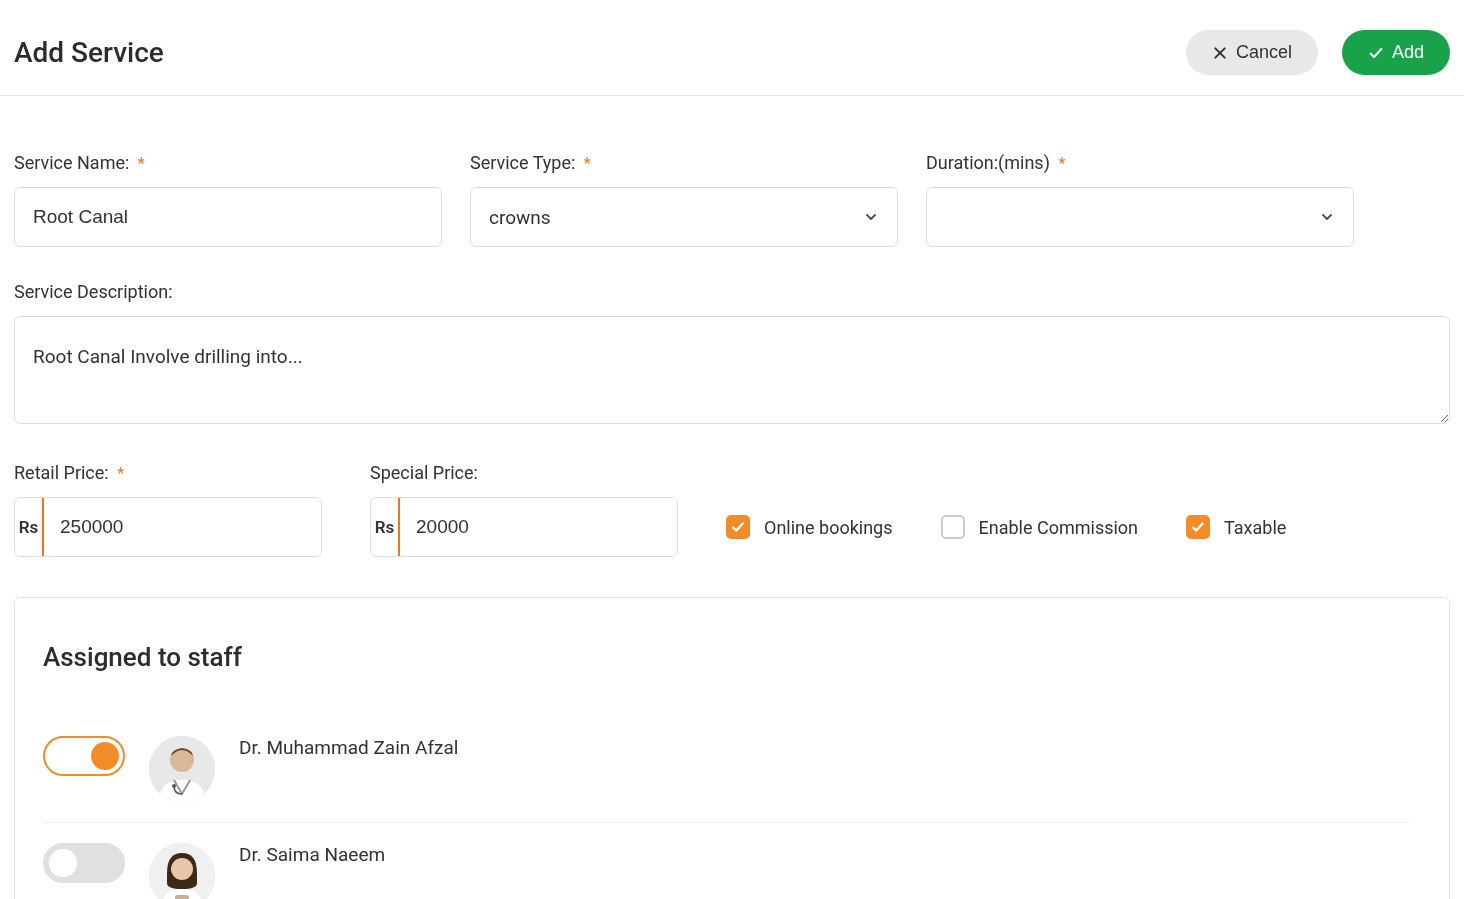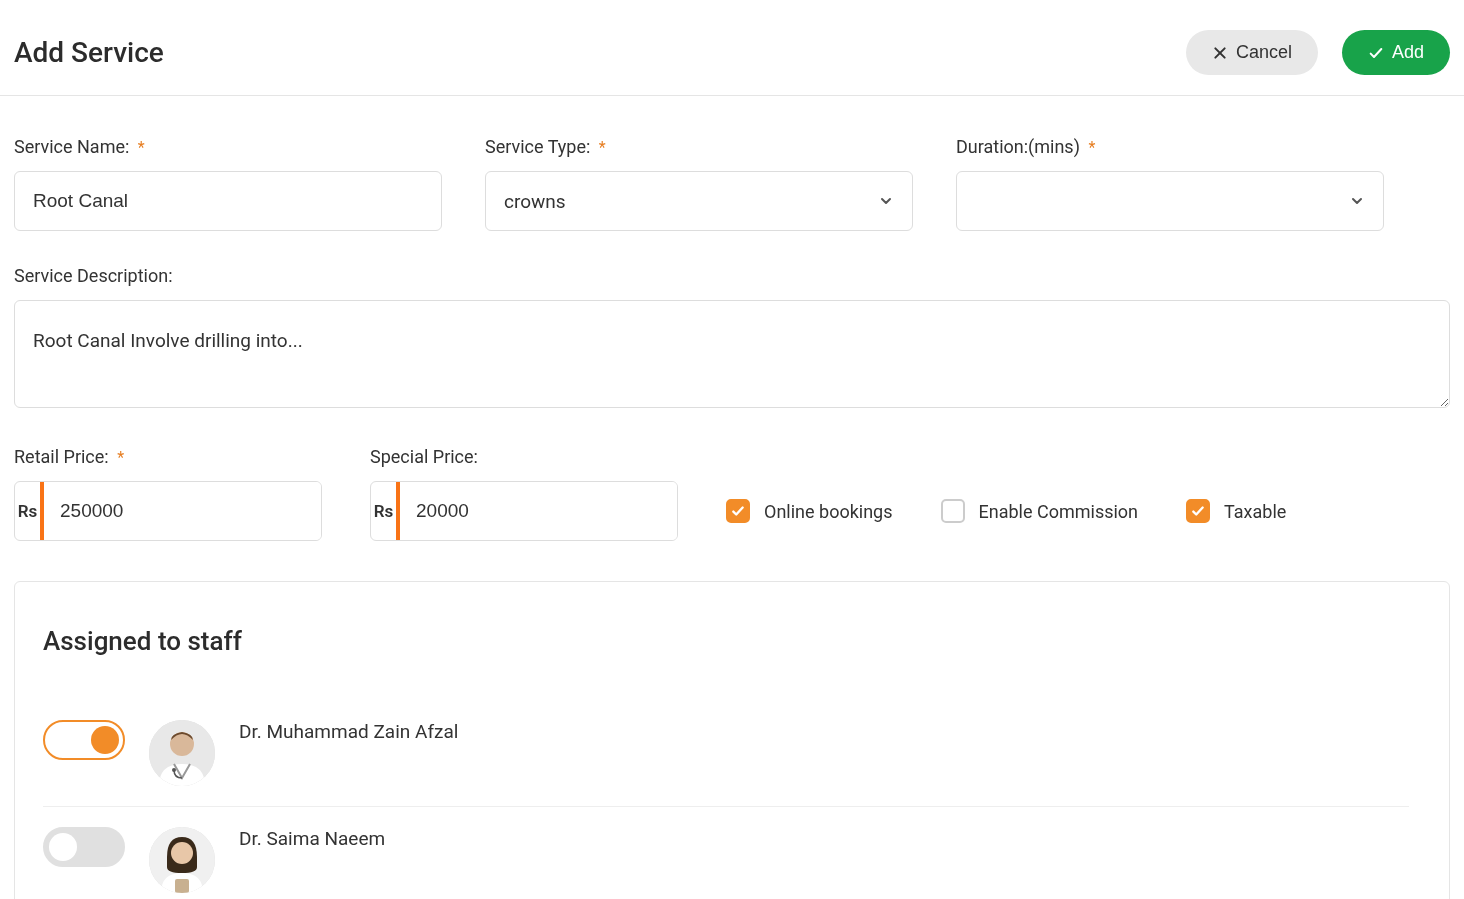--- a/index.html
+++ b/index.html
@@ -34,22 +34,23 @@
     cursor: pointer;
   }
   .btn-cancel { background: #e8e8e8; color: #333; }
   .btn-add { background: #18a34a; color: #fff; }
   .btn svg { width: 16px; height: 16px; }
 
   .form-area { padding: 40px 14px 30px 14px; }
 
   .row1 {
     display: flex;
-    gap: 43px;
+    gap: 28px;
     margin-bottom: 34px;
+    margin-top: 16px;
   }
   .field-name { width: 428px; }
   .field-type { width: 428px; }
   .field-duration { width: 428px; }
 
   .label {
     font-size: 18px;
     color: #333;
     margin-bottom: 14px;
     display: block;
@@ -105,21 +106,21 @@
     height: 60px;
     border: 1px solid #ddd;
     border-radius: 6px;
     overflow: hidden;
   }
   .price-prefix {
     width: 56px;
     display: flex;
     align-items: center;
     justify-content: center;
-    border-right: 4px solid #f97316;
+    border-right: 2px solid #f97316;
     font-size: 17px;
     font-weight: 600;
     color: #333;
   }
   .price-input input {
     flex: 1;
     border: none;
     outline: none;
     padding: 0 16px;
     font-size: 19px;

